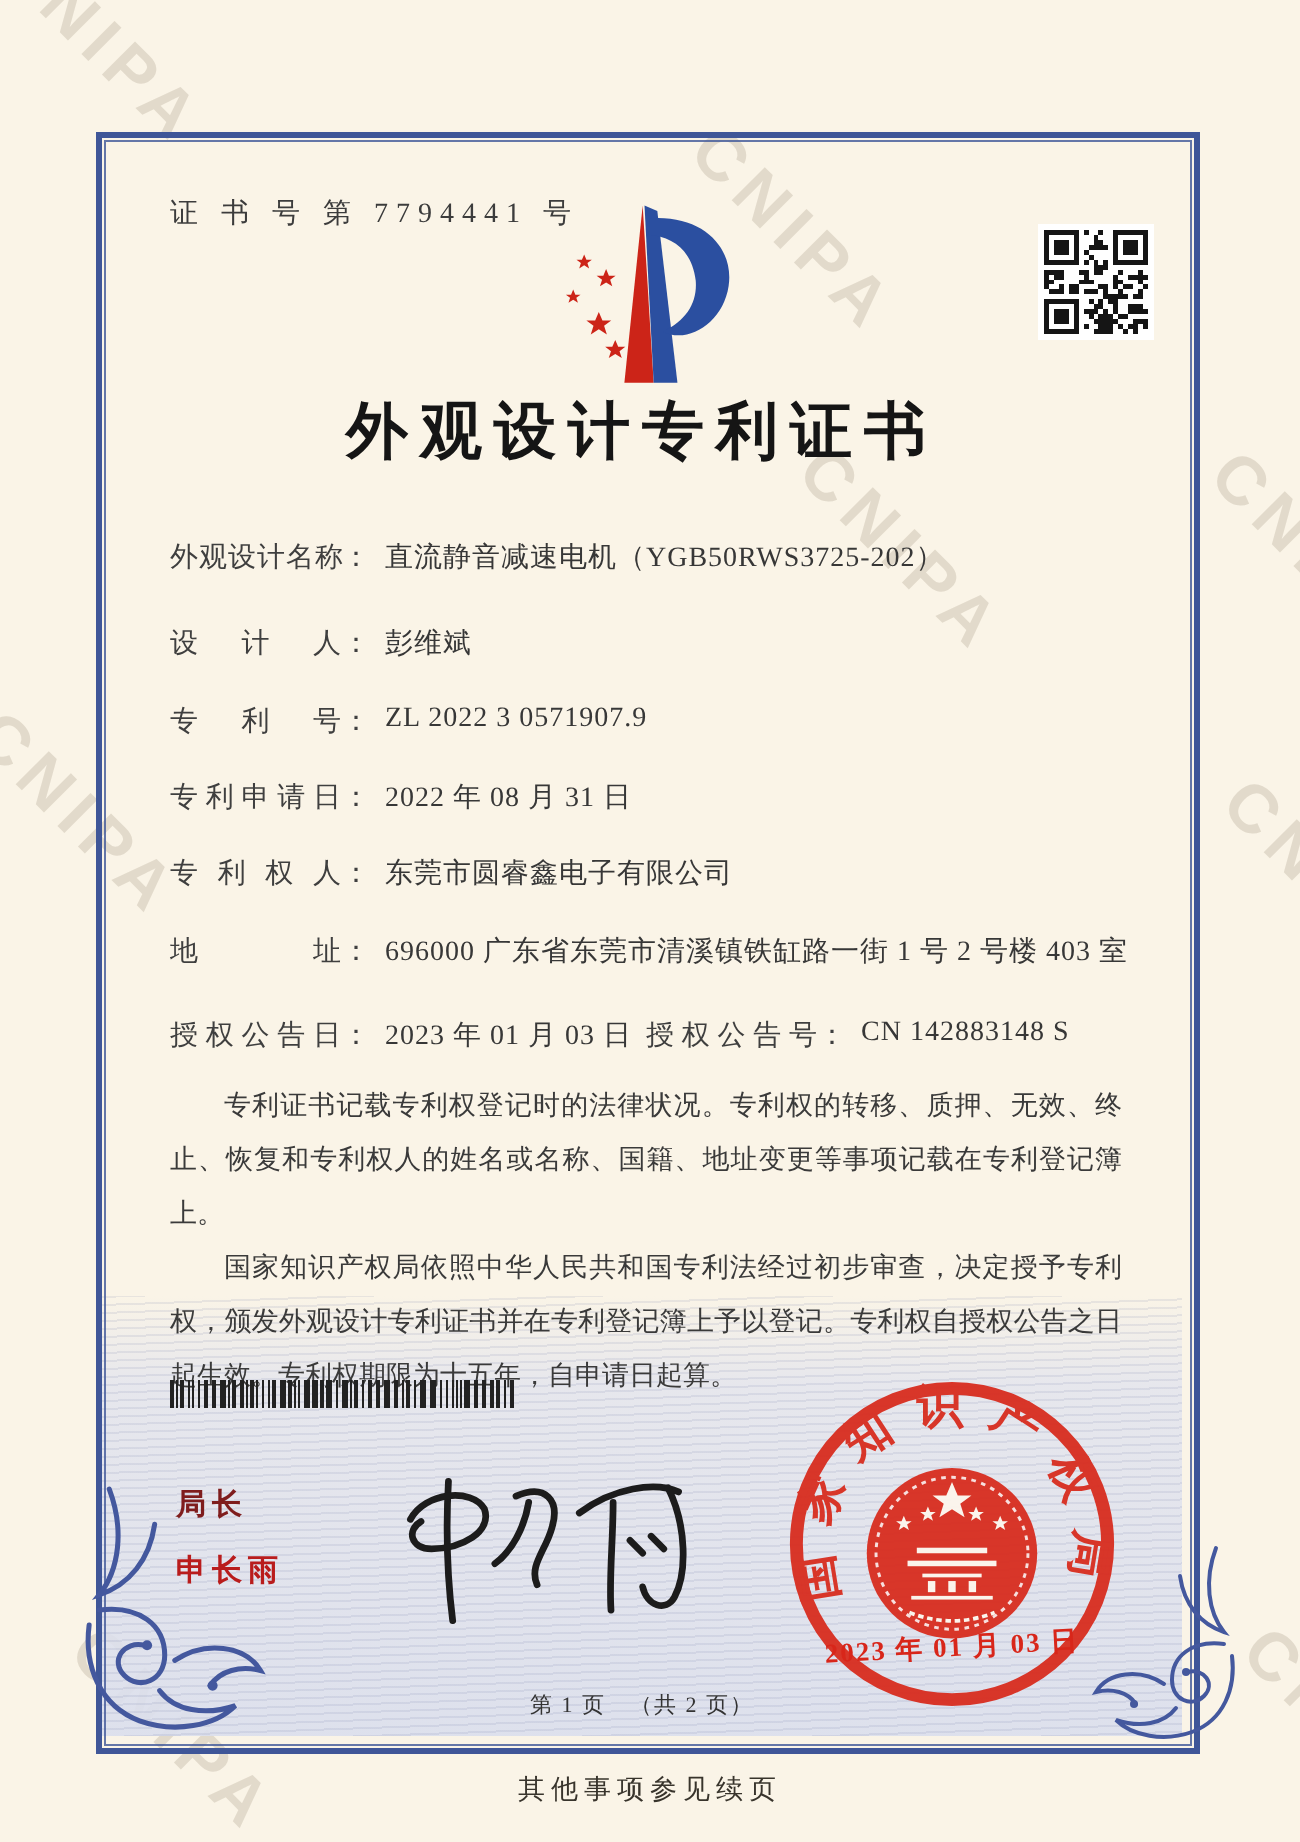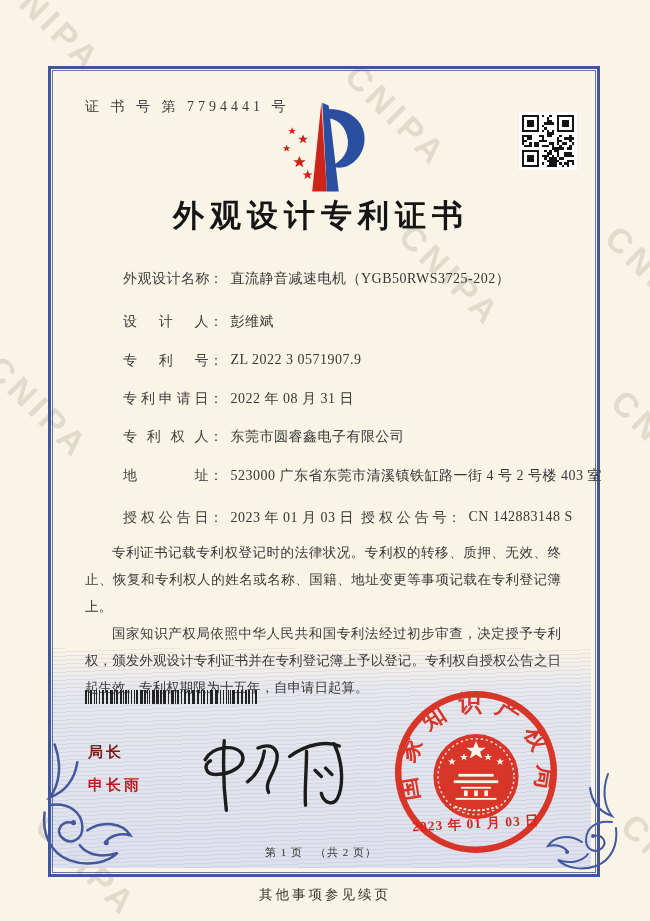--- a/index.html
+++ b/index.html
@@ -13,21 +13,21 @@
       background:linear-gradient(180deg,rgba(226,229,240,0) 0%,rgba(223,226,239,.72) 20%,rgba(219,223,237,.92) 100%);}
   .wave-zone::after{content:"";position:absolute;inset:0;
       background:repeating-linear-gradient(178deg,rgba(110,120,165,.13) 0 1px,rgba(0,0,0,0) 1px 4px);}
   .cert-no{position:absolute;left:85px;top:98px;font-size:14px;letter-spacing:4px;color:#3c3c3c;z-index:3;}
   .qr{position:absolute;left:519px;top:112px;width:58px;height:58px;background:#fff;padding:3px;box-sizing:border-box;z-index:3;}
   .qr svg{width:100%;height:100%;display:block;}
   .logo{position:absolute;left:277px;top:100px;width:96px;height:96px;z-index:3;}
   .title{position:absolute;left:48px;top:195px;width:546px;text-align:center;font-size:31px;font-weight:bold;
          letter-spacing:6px;color:#151515;z-index:3;}
   .frow{position:absolute;left:85px;display:flex;font-size:14px;color:#3f3f3f;z-index:3;letter-spacing:.5px;white-space:nowrap;}
-  .flabel{display:inline-block;width:86px;text-align:justify;text-align-last:justify;margin-left:38px;}
+  .flabel{display:inline-block;width:86px;text-align:justify;text-align-last:justify;}
   .fval{margin-left:7px;color:#373737;}
   .paras{position:absolute;left:85px;top:539px;width:476px;font-size:13.5px;line-height:27px;
          color:#3a3a3a;text-align:justify;z-index:3;}
   .paras p{margin:0;text-indent:2em;}
   .barcode{position:absolute;left:85px;top:690px;width:178px;height:14px;z-index:3;}
   .barcode i{position:absolute;top:0;height:100%;background:#222;}
   .signer-title{position:absolute;left:88px;top:743px;font:bold 15px "Liberation Sans","DejaVu Sans",sans-serif;
          color:#7f1d1d;letter-spacing:3px;z-index:4;}
   .signer-name{position:absolute;left:88px;top:776px;font:bold 15px "Liberation Sans","DejaVu Sans",sans-serif;
          color:#b91c1c;letter-spacing:3px;z-index:4;}
@@ -233,21 +233,21 @@
     <span class="fval">2022 年 08 月 31 日</span>
   </div>
   <div class="frow" style="top:428px">
     <span class="flabel">专利权人</span>
       <span>：</span>
     <span class="fval">东莞市圆睿鑫电子有限公司</span>
   </div>
   <div class="frow" style="top:467px">
     <span class="flabel">地址</span>
       <span>：</span>
-    <span class="fval">523000 广东省东莞市清溪镇铁缸路一街 4 号 2 号楼 403 室</span>
+    <span class="fval">696000 广东省东莞市清溪镇铁缸路一街 1 号 2 号楼 403 室</span>
   </div>
   <div class="frow" style="top:509px">
     <span class="flabel">授权公告日</span>
       <span>：</span>
     <span class="fval">2023 年 01 月 03 日</span>
   </div>
   <div class="frow" style="left:323px;top:509px">
     <span class="flabel">授权公告号</span>
       <span>：</span>
     <span class="fval">CN 142883148 S</span>

